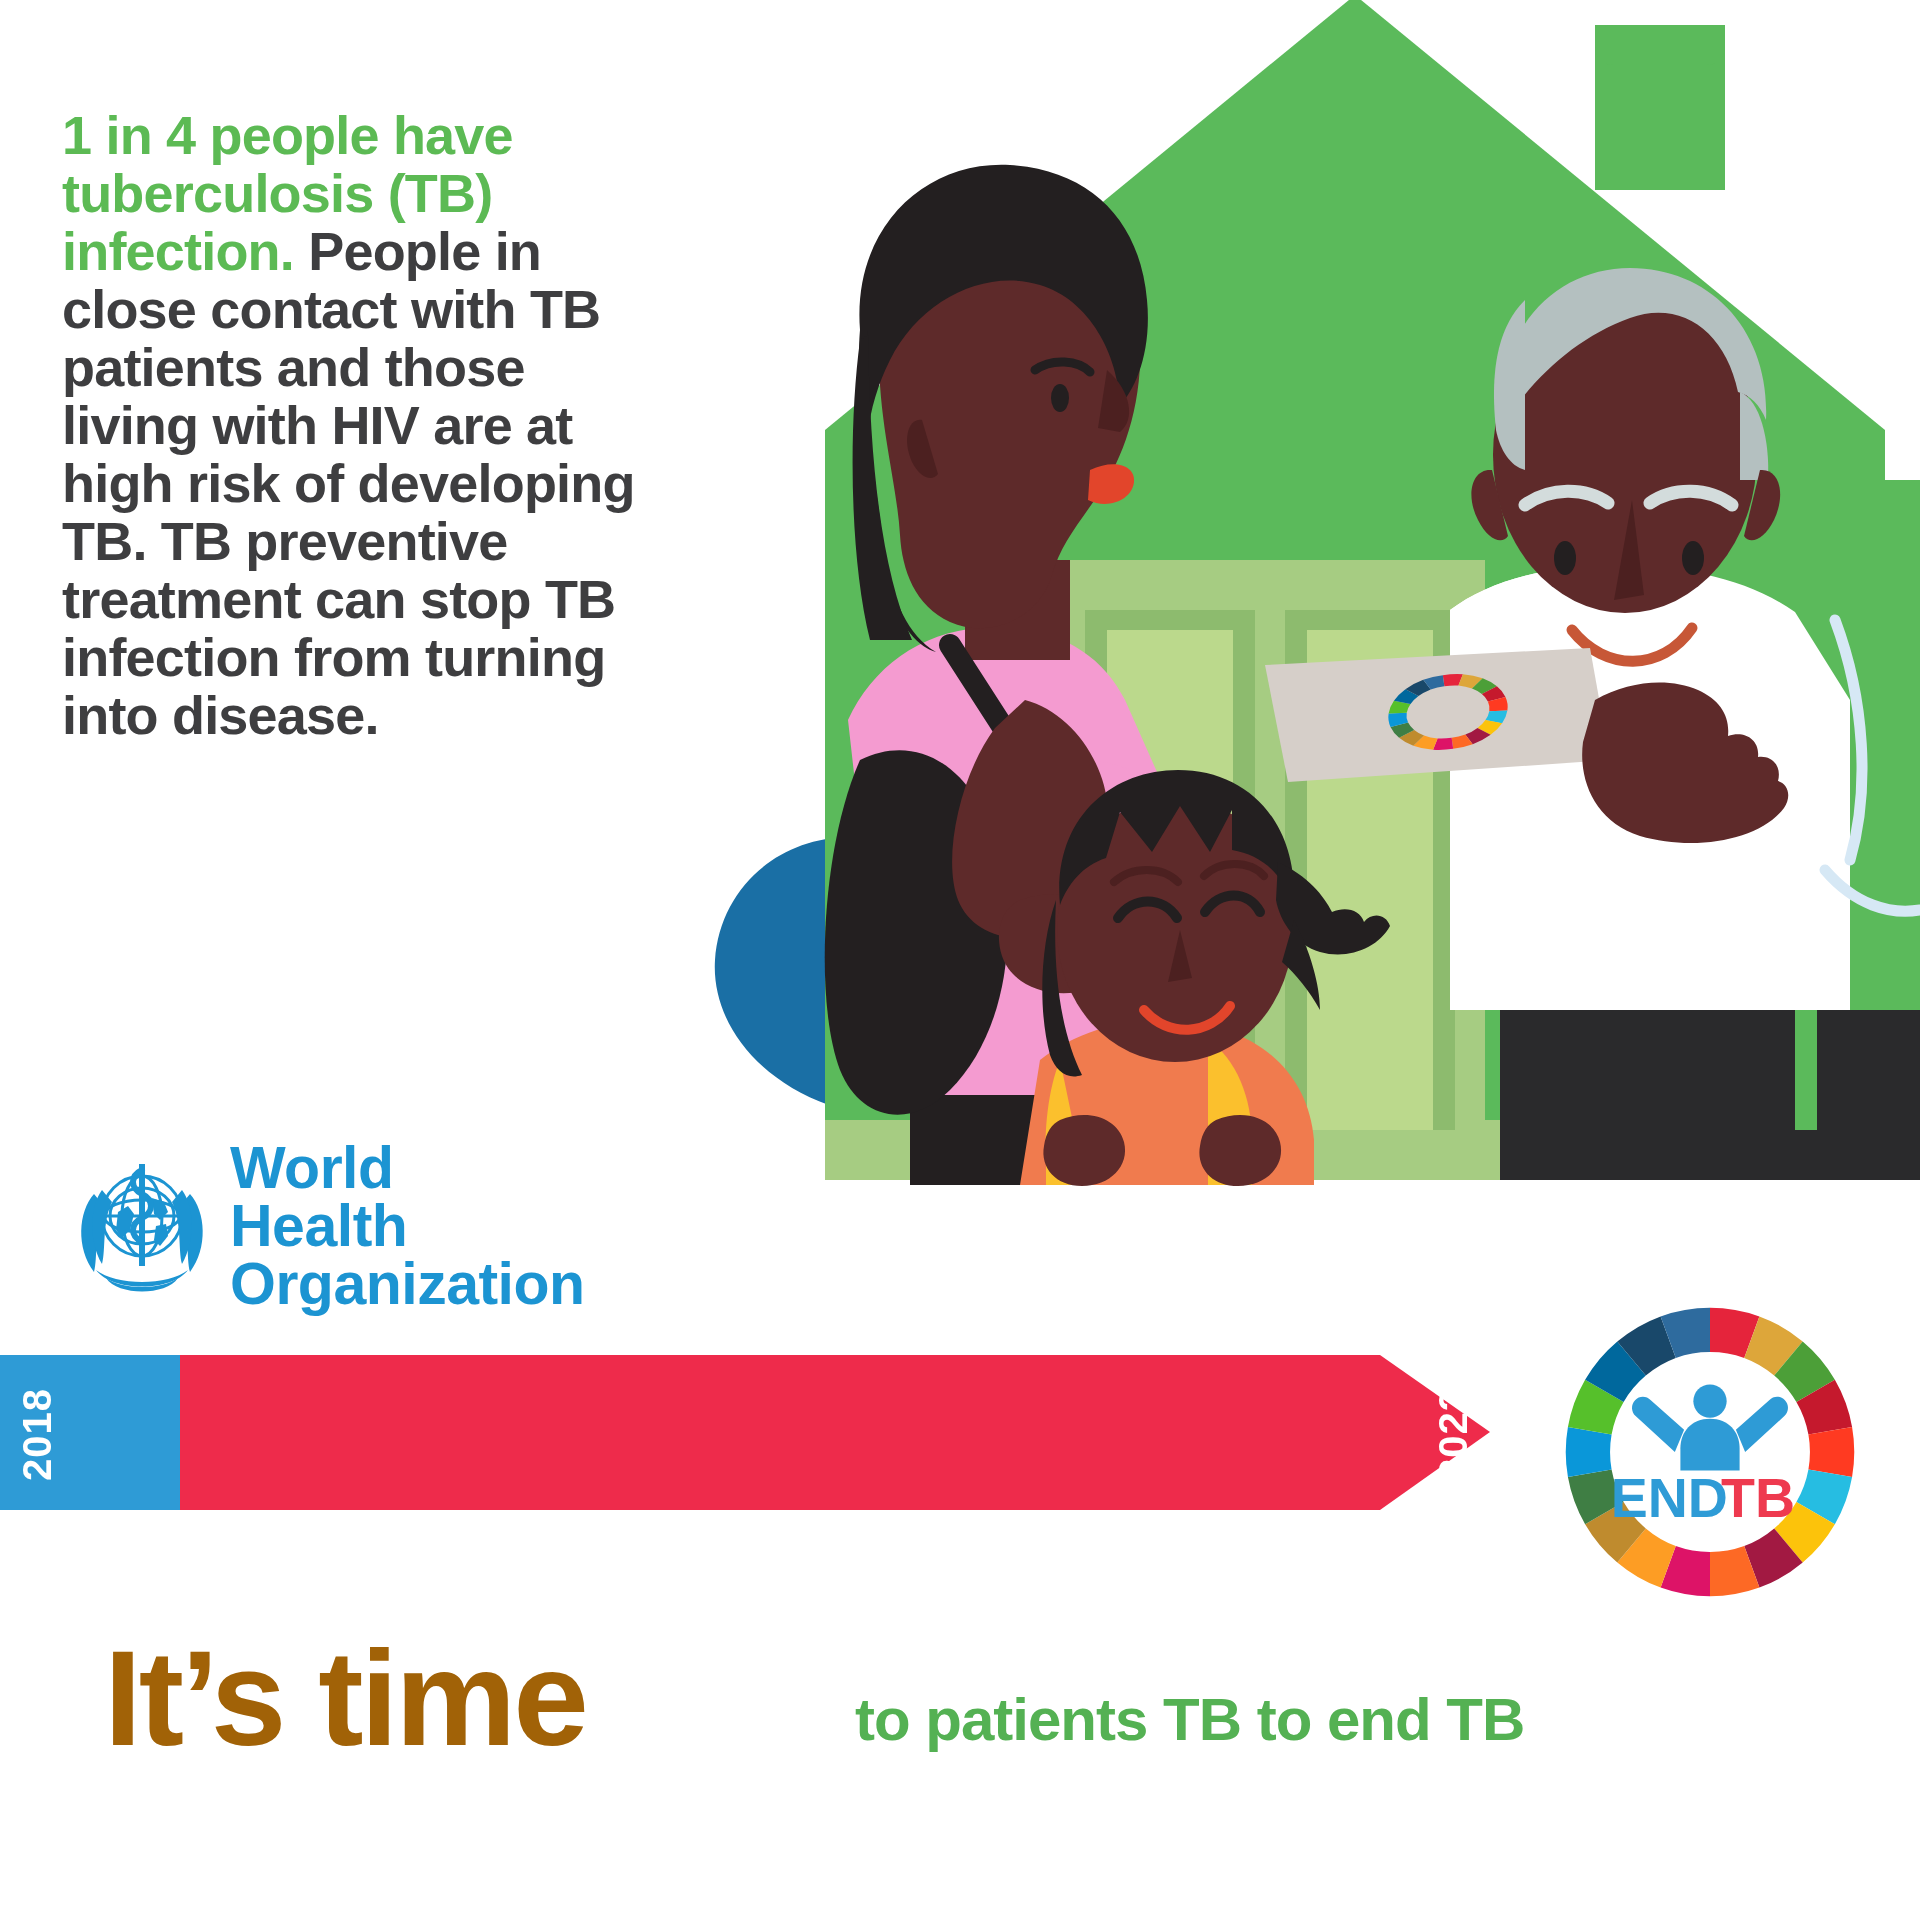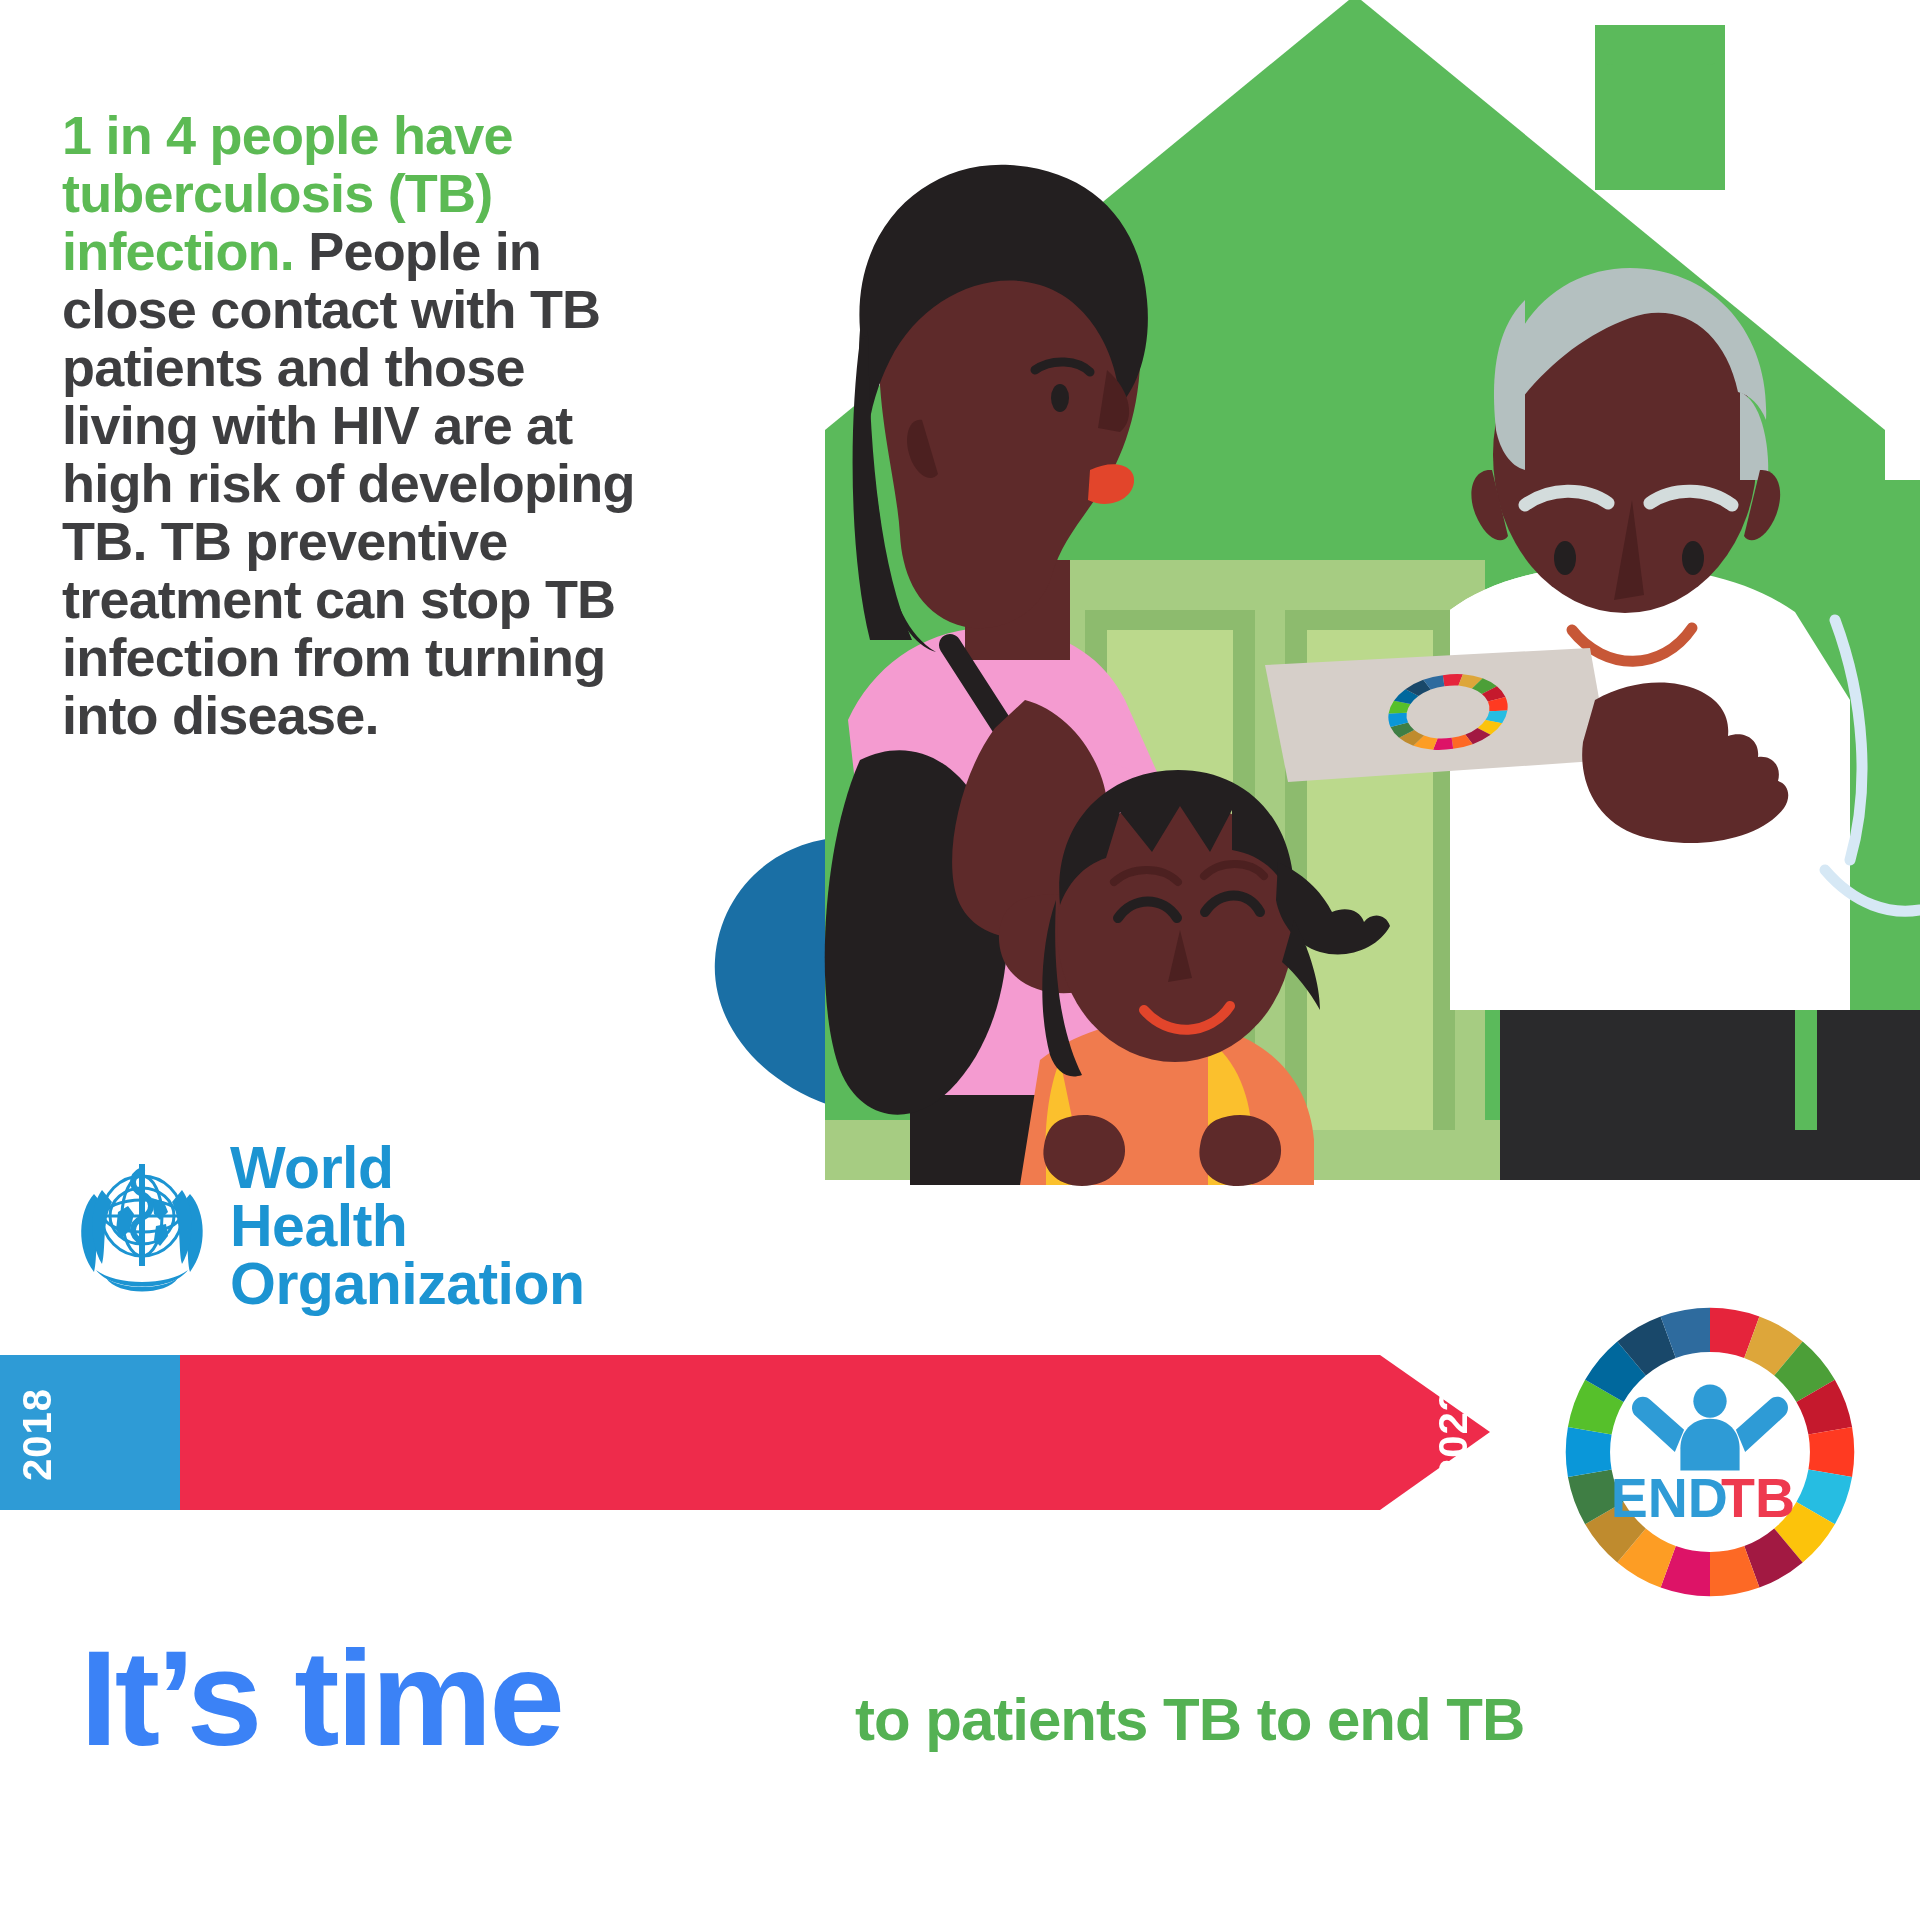--- a/index.html
+++ b/index.html
@@ -45,22 +45,22 @@
     transform:rotate(-90deg);transform-origin:center center;white-space:nowrap;
   }
   .yr-2018{left:-23px;top:1412px;width:120px;text-align:center;}
   .yr-2022{left:1393px;top:1412px;width:120px;text-align:center;}
 
   
   .endtb{position:absolute;left:1525px;top:1267px;width:370px;height:370px;}
 
   
   .slogan-big{
-    position:absolute;left:80px;top:1630px;
-    font-size:136px;font-weight:bold;color:#3b82f6;letter-spacing:-3px;line-height:1;
+    position:absolute;left:104px;top:1630px;
+    font-size:136px;font-weight:bold;color:#a16207;letter-spacing:-3px;line-height:1;
   }
   .slogan-small{
     position:absolute;left:855px;top:1690px;
     font-size:60px;font-weight:bold;color:#54B153;letter-spacing:-1px;line-height:1;
   }
 </style>
 </head>
 <body>
 
 <div class="stage">

